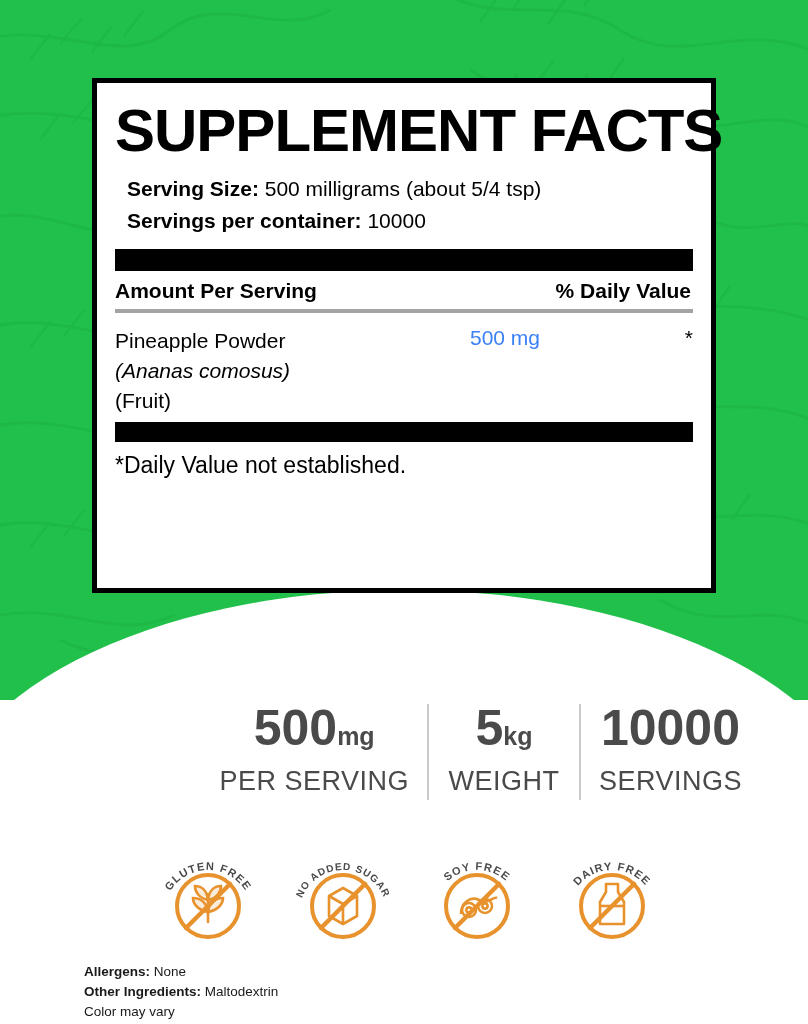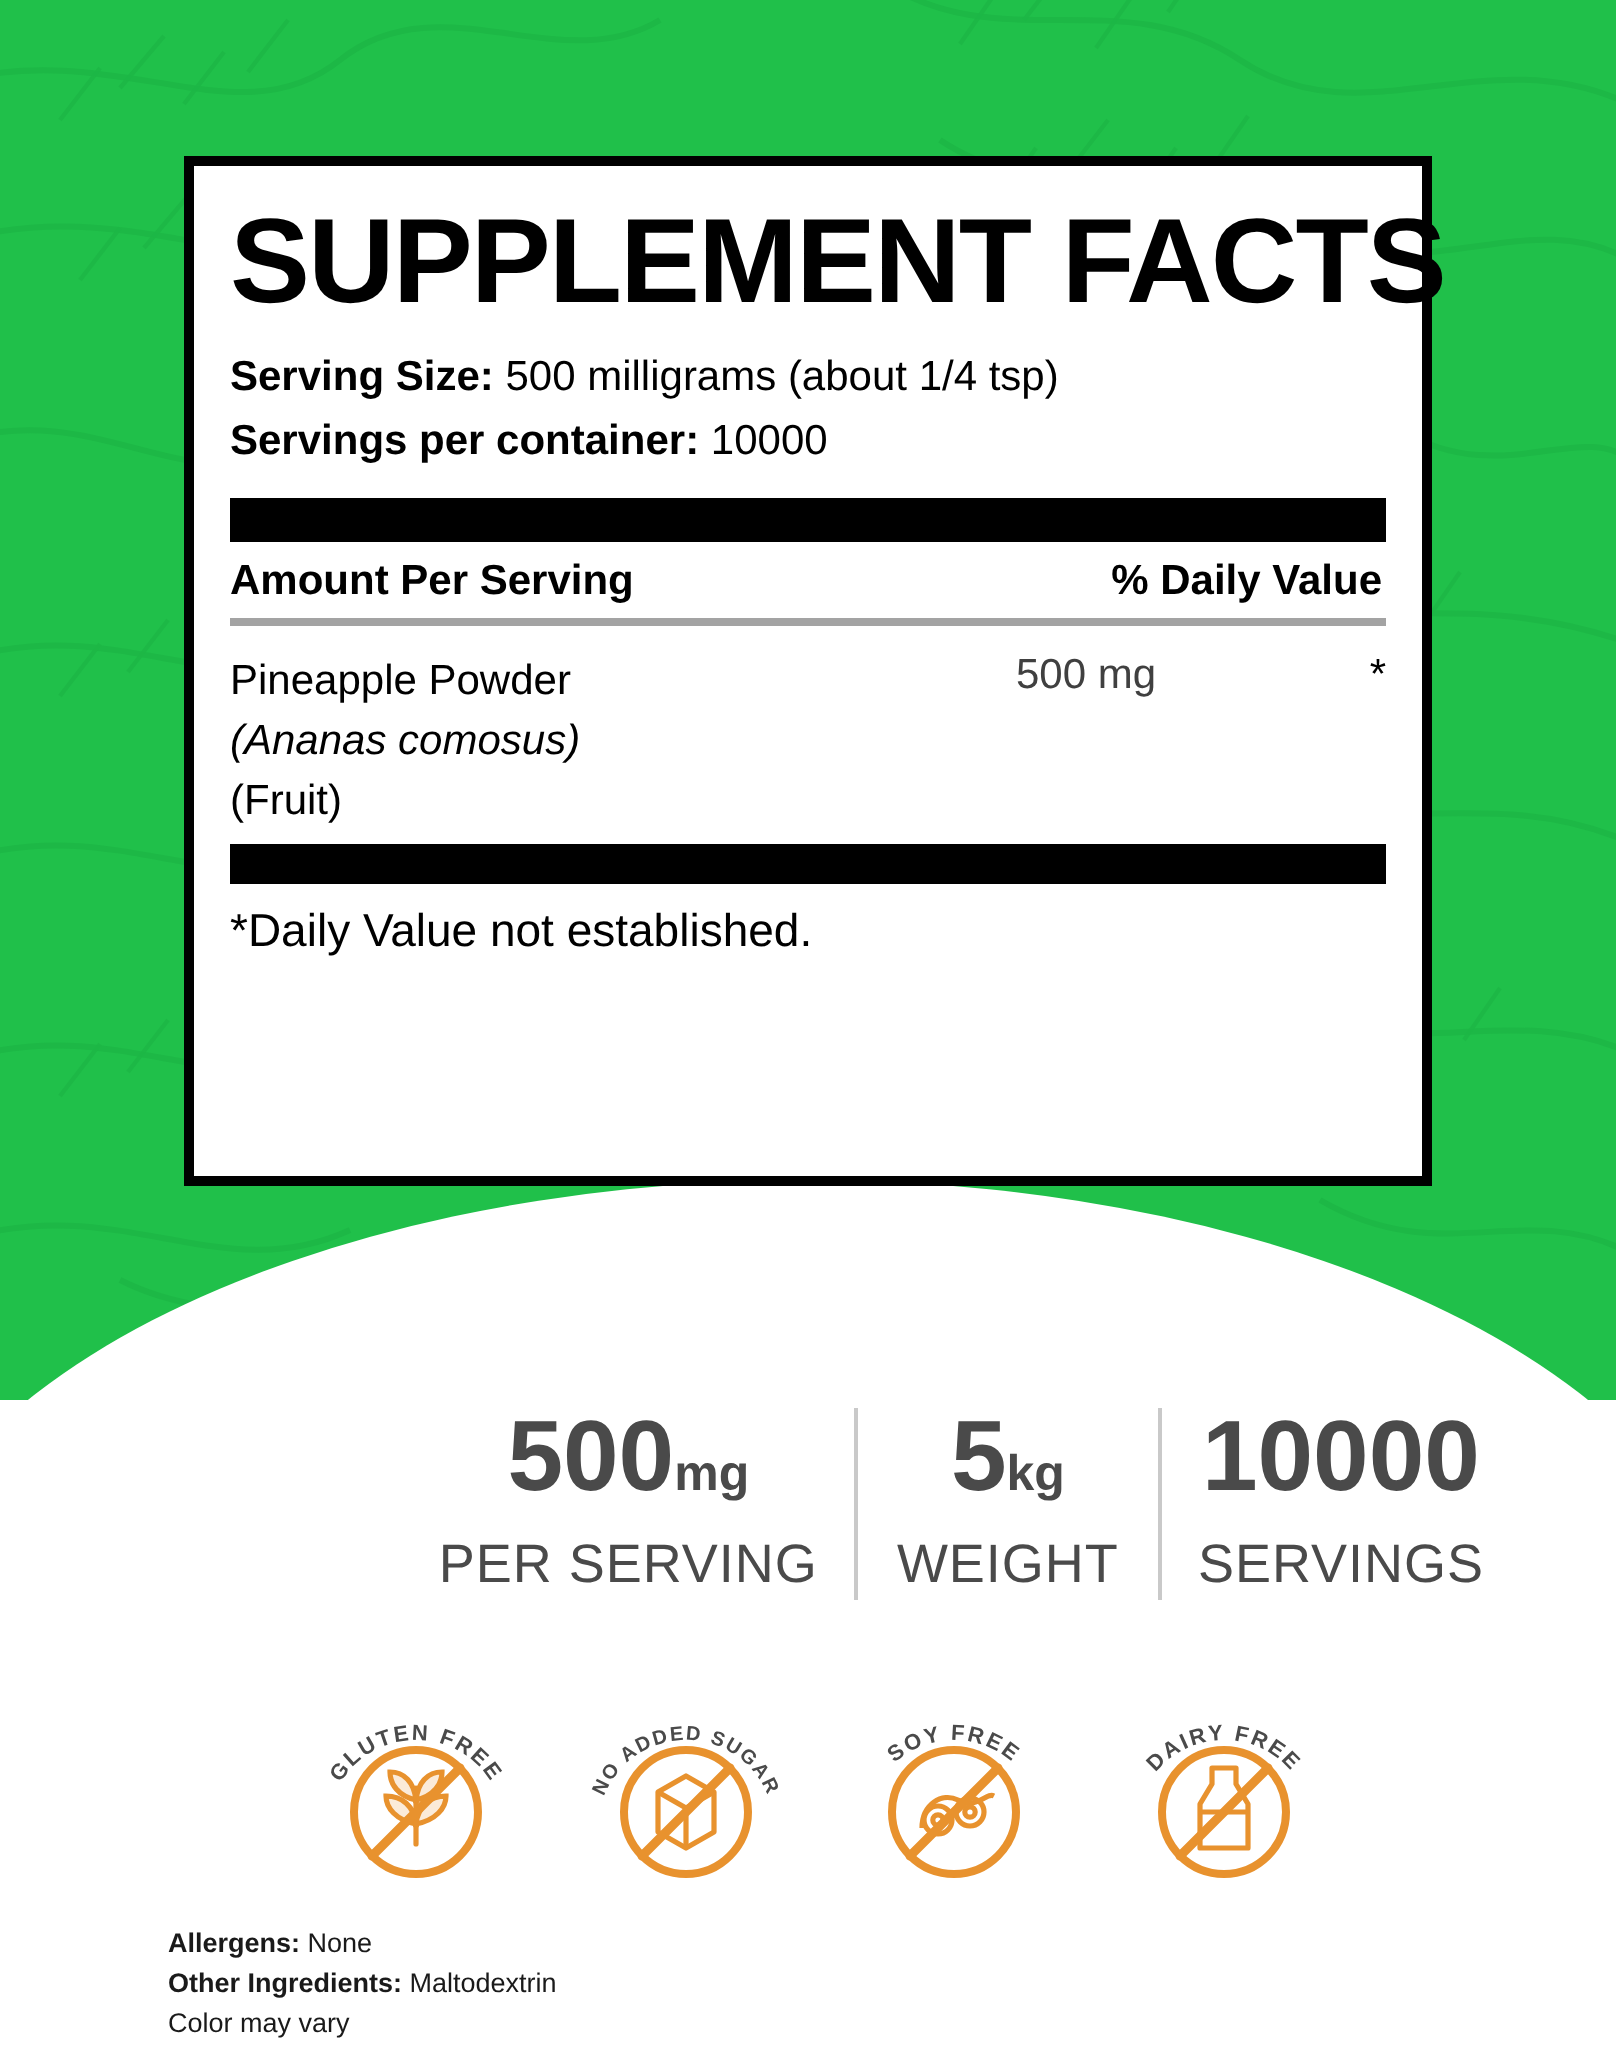--- a/index.html
+++ b/index.html
@@ -63,21 +63,21 @@
     color: #000;
     margin-top: 4px;
     margin-bottom: 10px;
     white-space: nowrap;
   }
   .facts-line {
     font-size: 21px;
     line-height: 32px;
     color: #000;
   }
-  .facts-line b { font-weight: bold; }
+  .facts-line b { font-weight: bold; margin-left: 12px; }
 
   .bar-thick {
     height: 22px;
     background: #000;
     margin-top: 12px;
   }
   .hdr-row {
     display: flex;
     align-items: flex-end;
     justify-content: space-between;
@@ -98,22 +98,21 @@
     font-size: 21px;
     line-height: 30px;
     color: #000;
   }
   .ing-name i { font-style: italic; }
   .ing-amount {
     position: absolute;
     top: 13px;
     left: 355px;
     font-size: 21px;
-    color: #404040;
-    margin-left: 38px;
+    color: #3b82f6;
   }
   .ing-dv {
     position: absolute;
     top: 13px;
     right: 0;
     font-size: 21px;
     color: #000;
   }
   .bar-thick-2 {
     height: 20px;
@@ -227,21 +226,21 @@
     </svg>
     <div class="curve"></div>
   </div>
 
   <div class="facts-outer">
     <div class="facts-inner">
       <div class="facts-title">SUPPLEMENT FACTS</div>
 
       <div class="facts-line">
         <b>Serving Size:</b>
-        <span>500 milligrams (about 1/4 tsp)</span>
+        <span>500 milligrams (about 5/4 tsp)</span>
       </div>
 
       <div class="facts-line">
         <b>Servings per container:</b>
         <span>10000</span>
       </div>
 
       <div class="bar-thick"></div>
 
       <div class="hdr-row">

